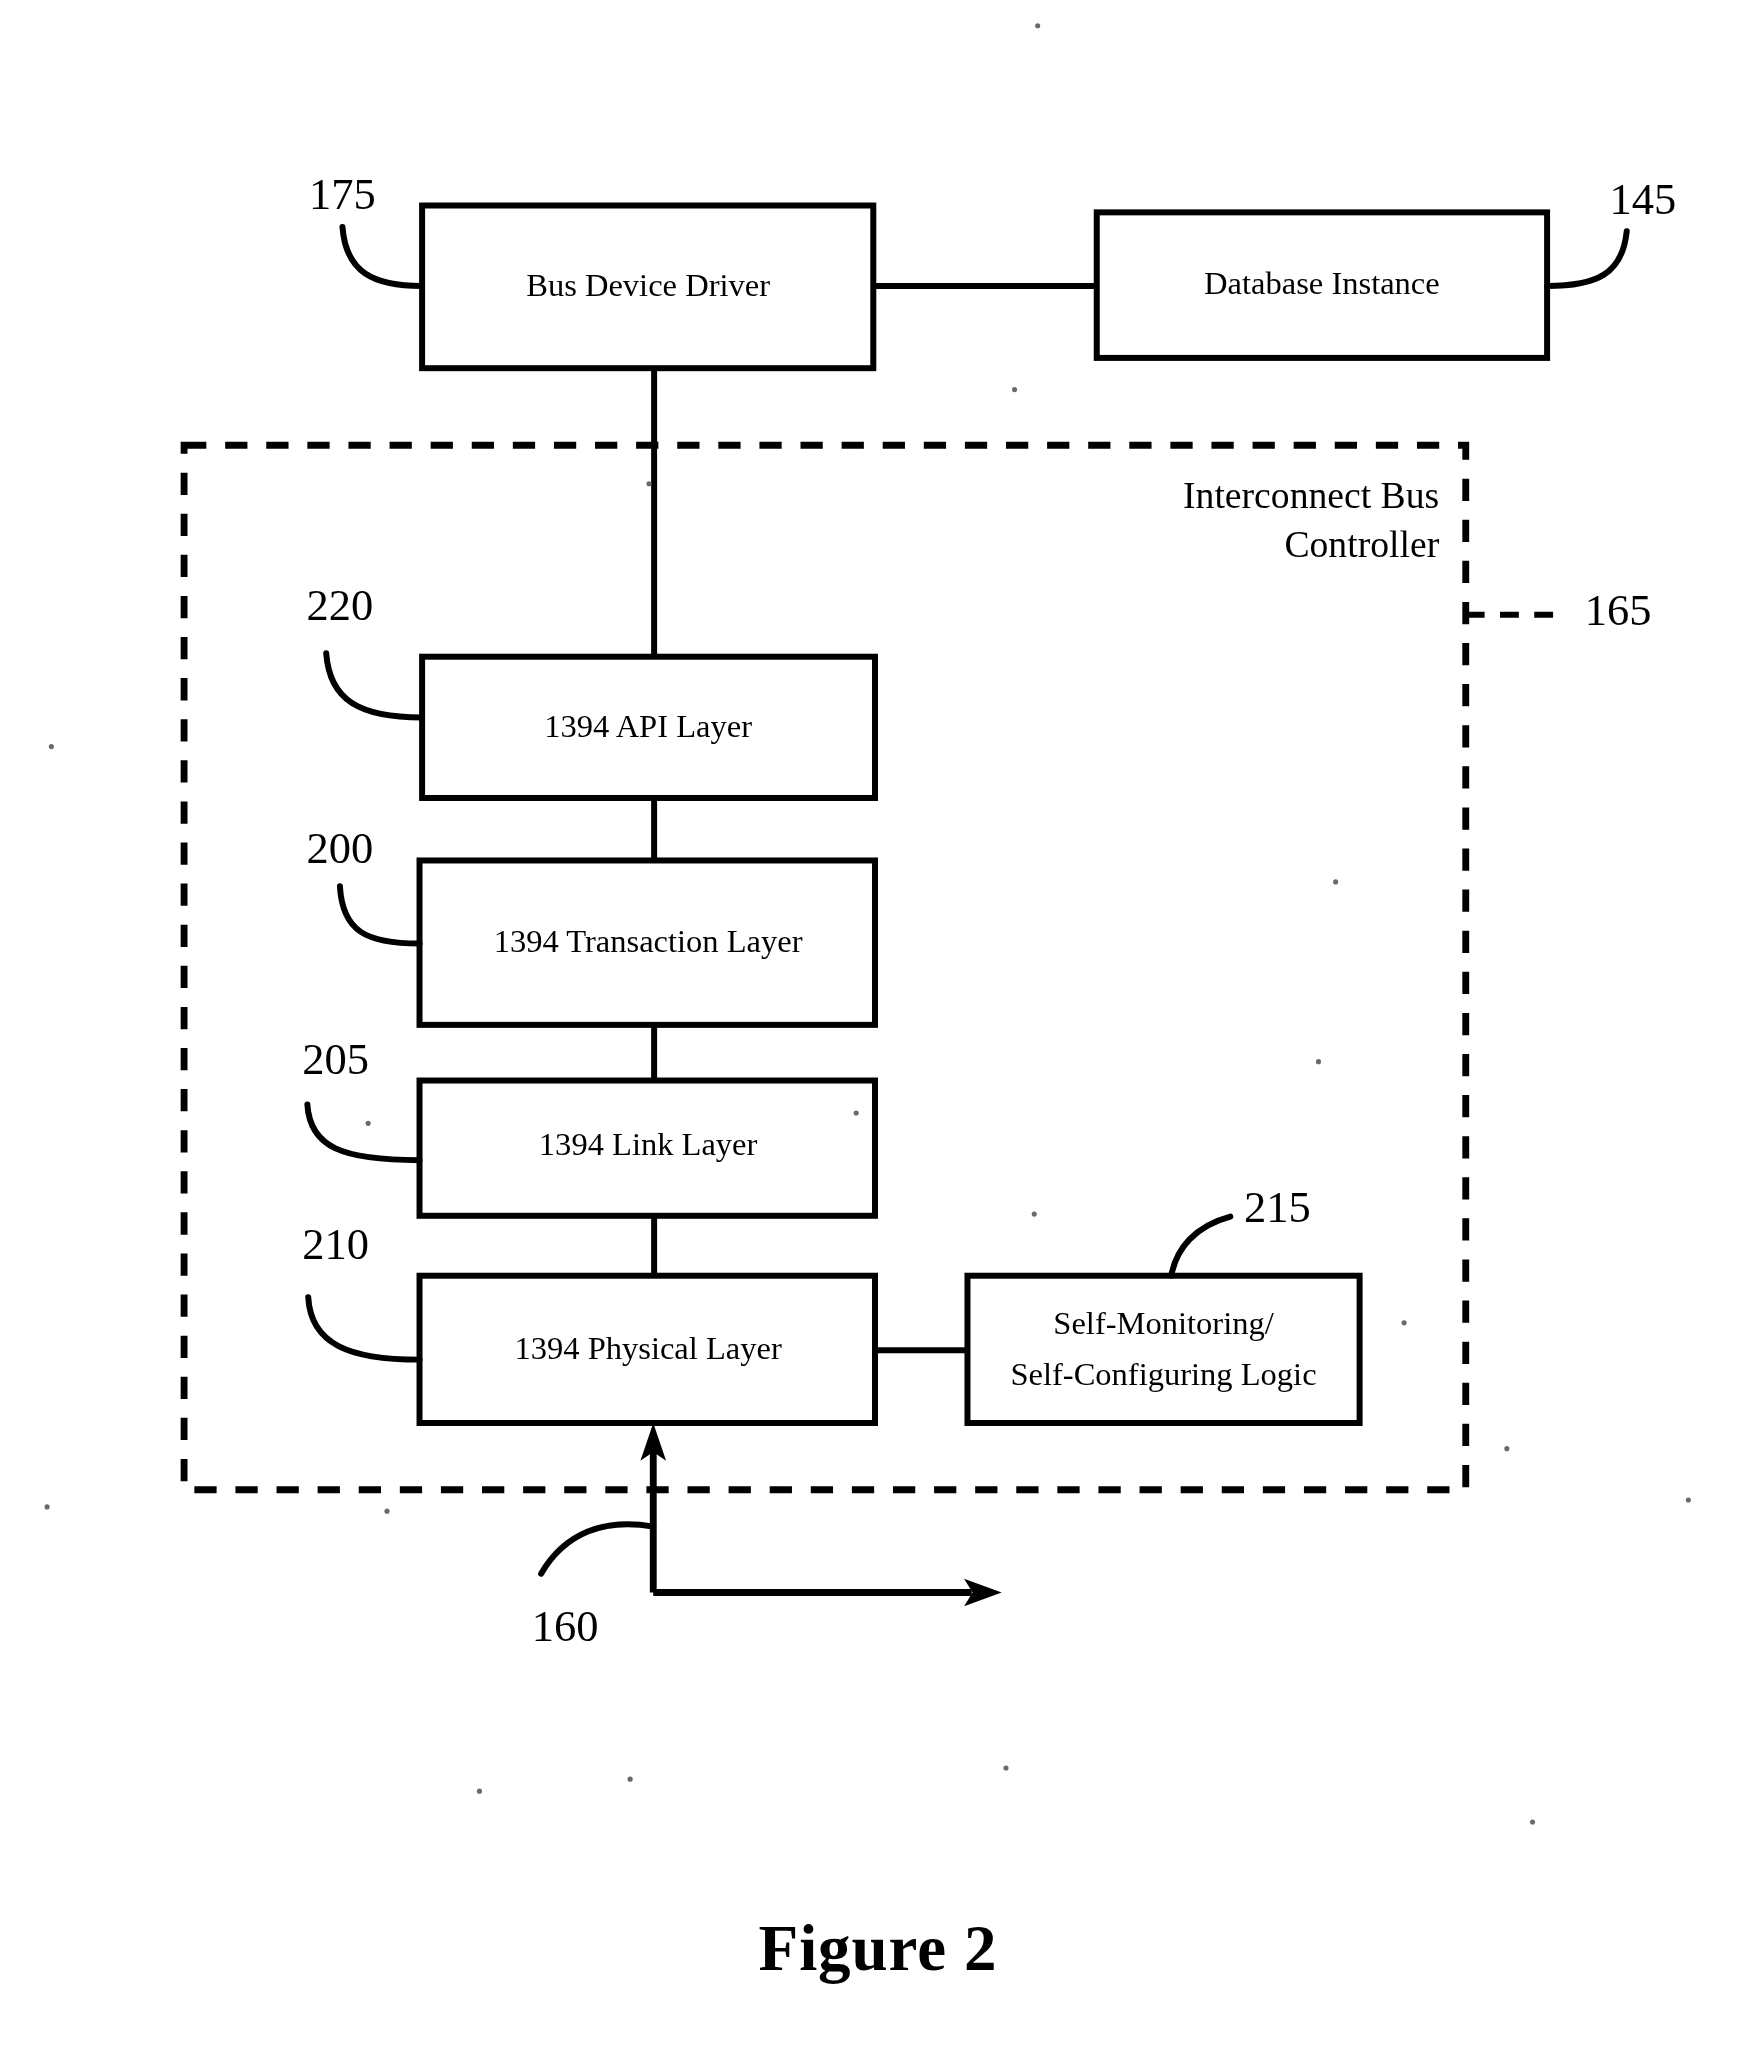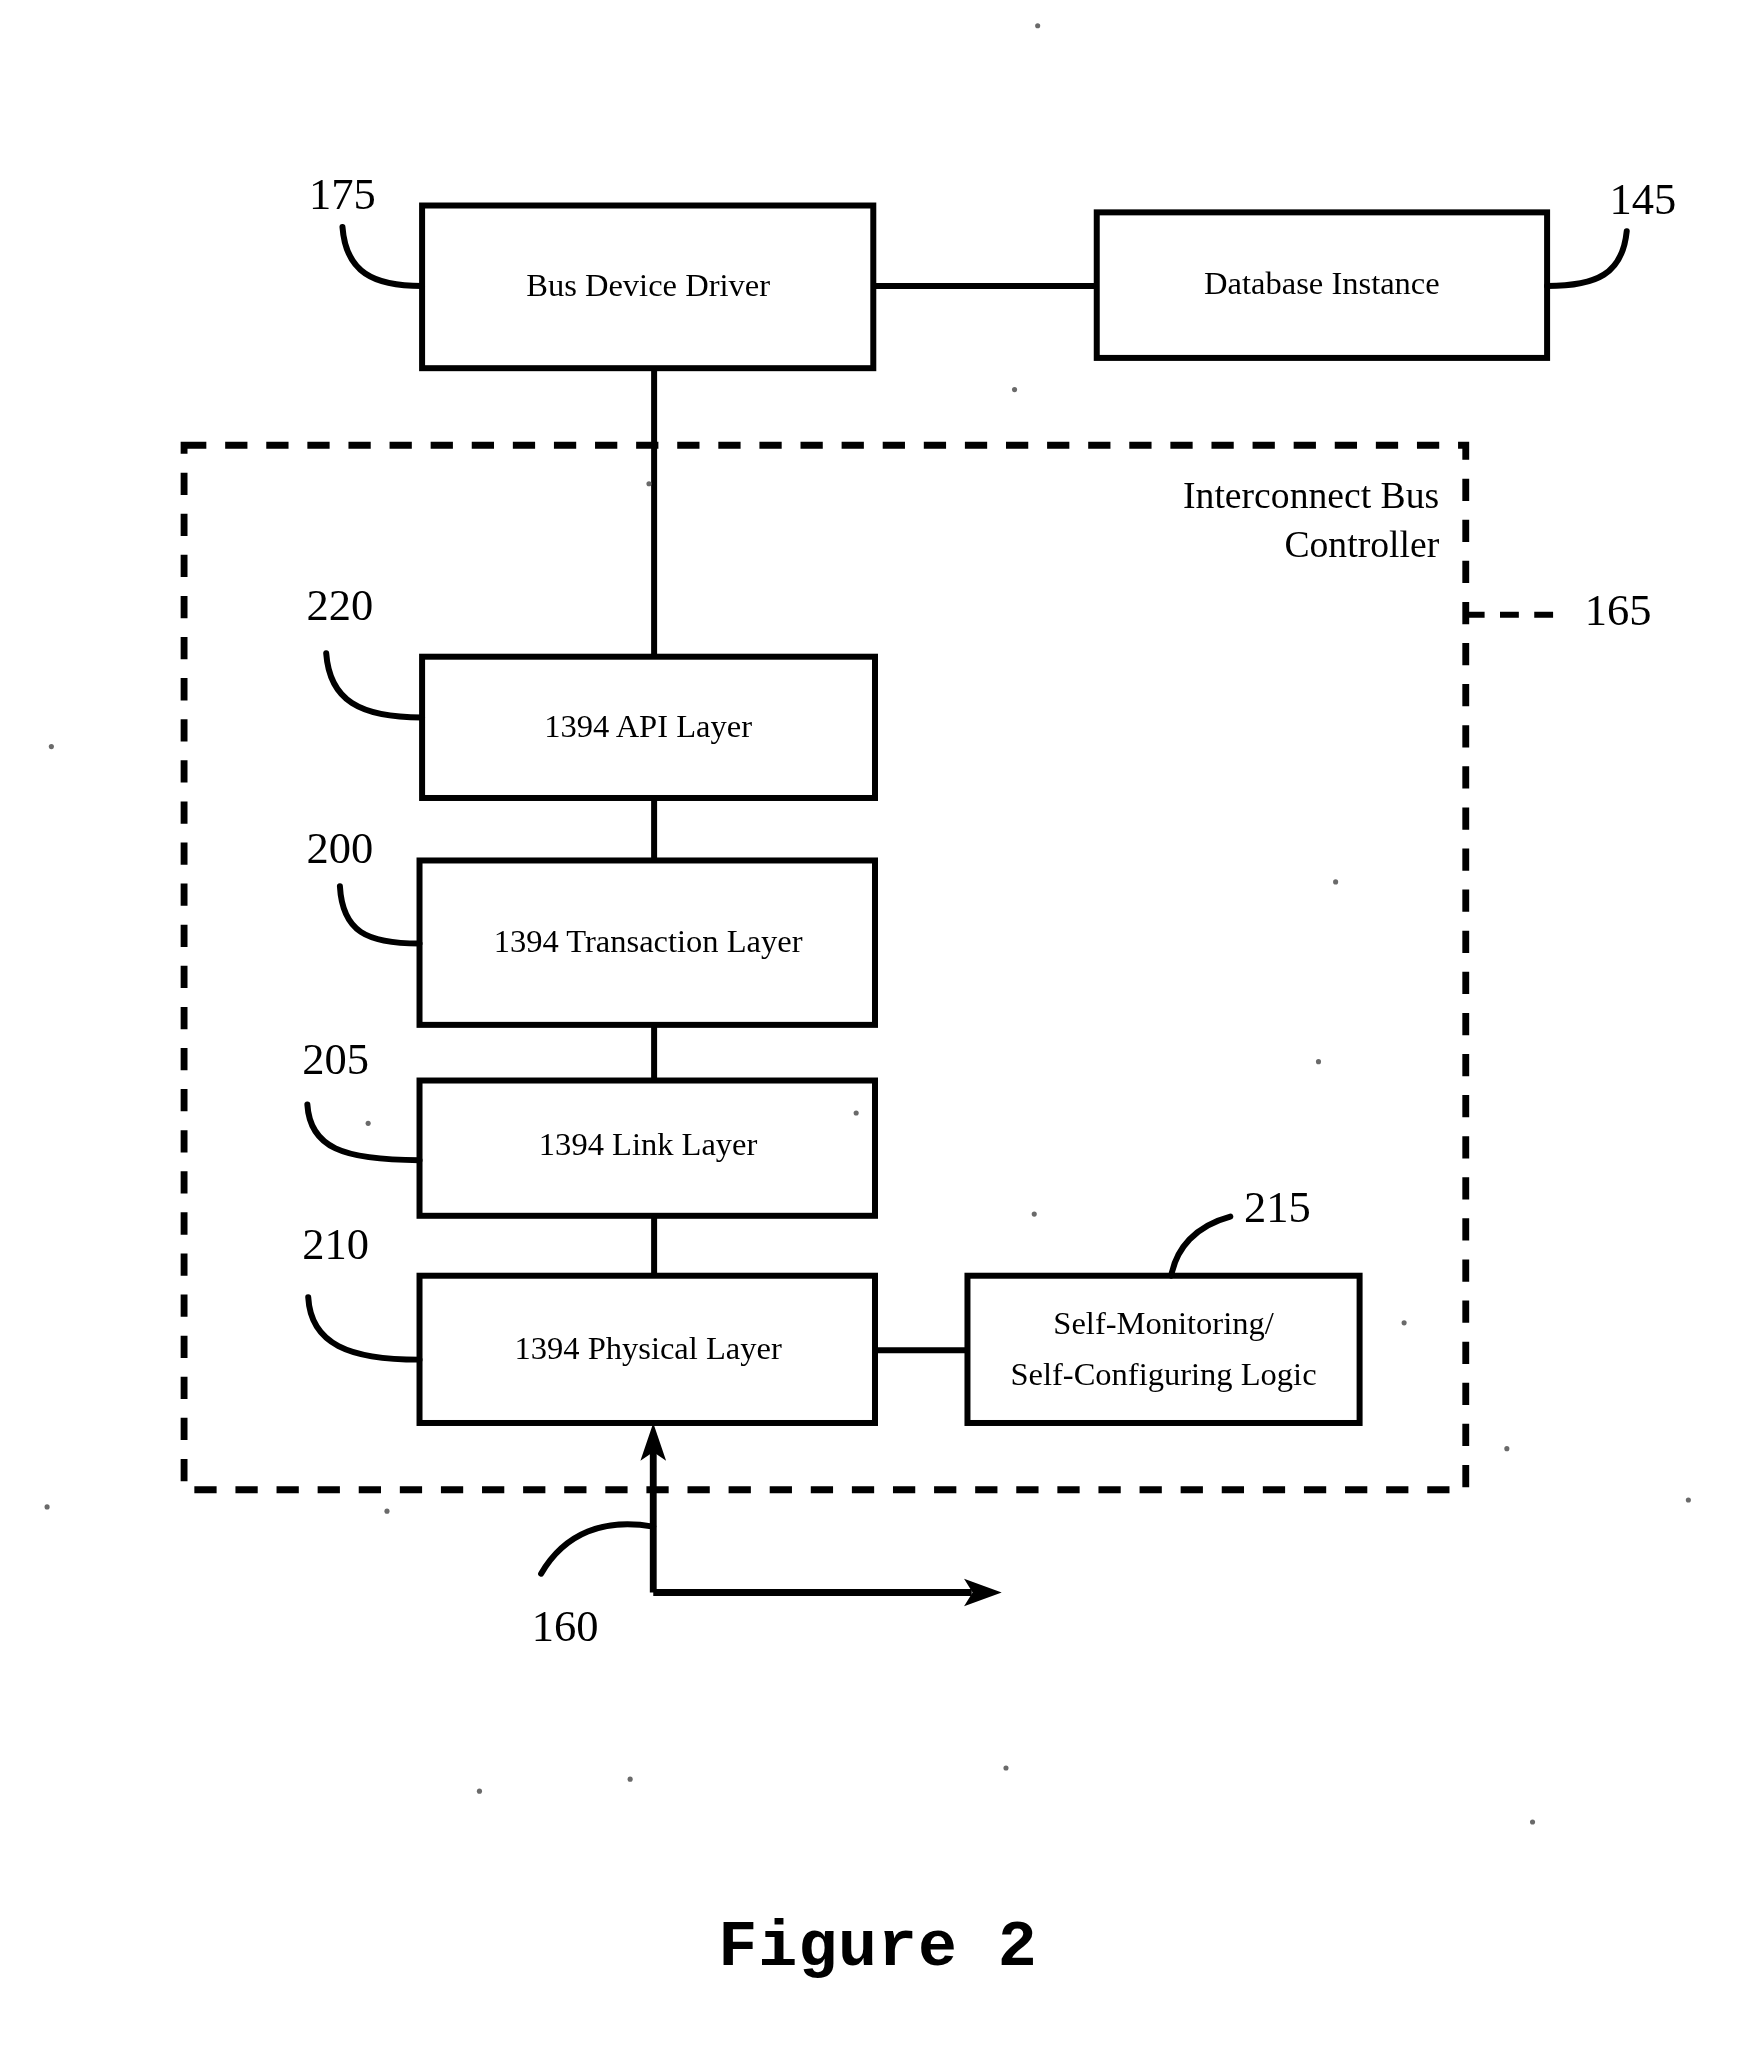--- a/index.html
+++ b/index.html
@@ -85,21 +85,21 @@
     fill: #000000;
     text-anchor: end;
     dominant-baseline: middle;
   }
   .fig-caption {
     position: absolute;
     left: 0;
     right: 0;
     top: 1911px;
     text-align: center;
-    font-family: Liberation Mono, monospace;
+    font-family: Liberation Serif, serif;
     font-weight: bold;
     font-size: 65px;
     letter-spacing: 0.9px;
     color: #000000;
   }
   .speck {
     fill: #6a6a6a;
   }
 </style>
 </head>

